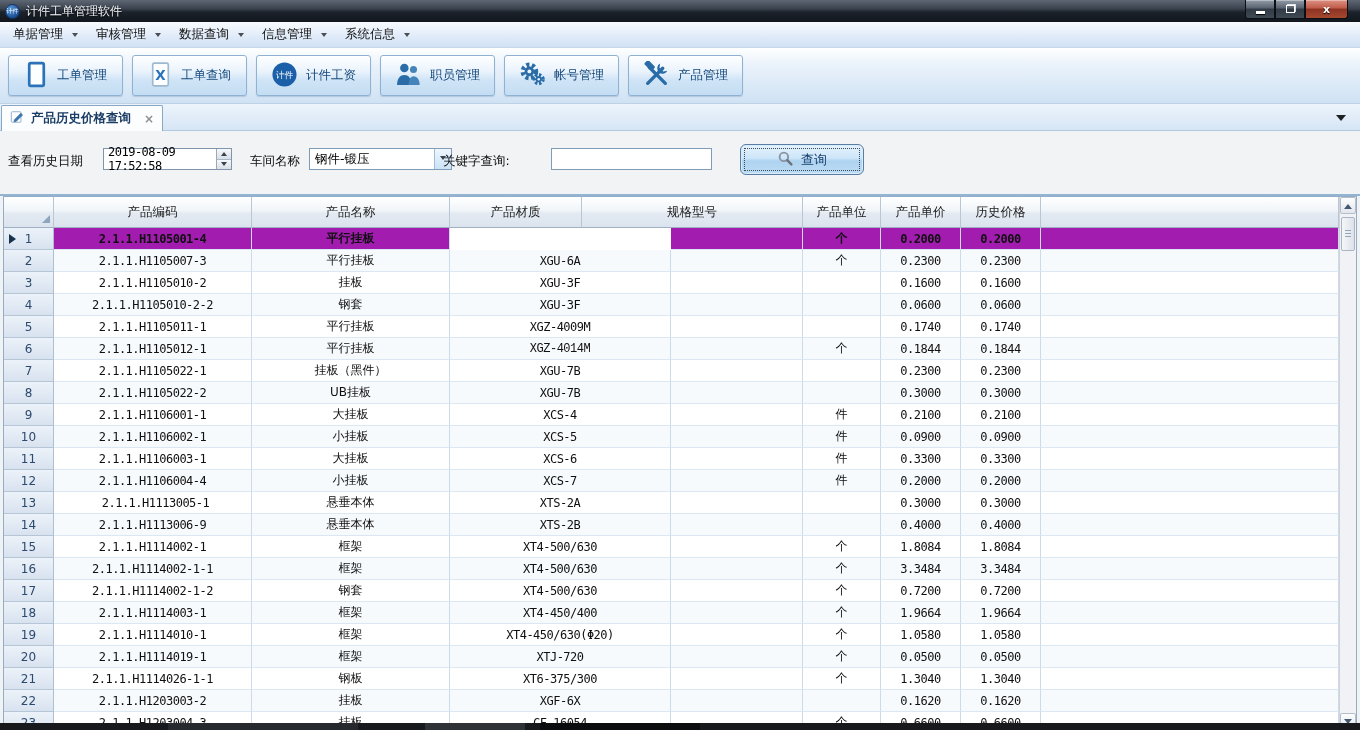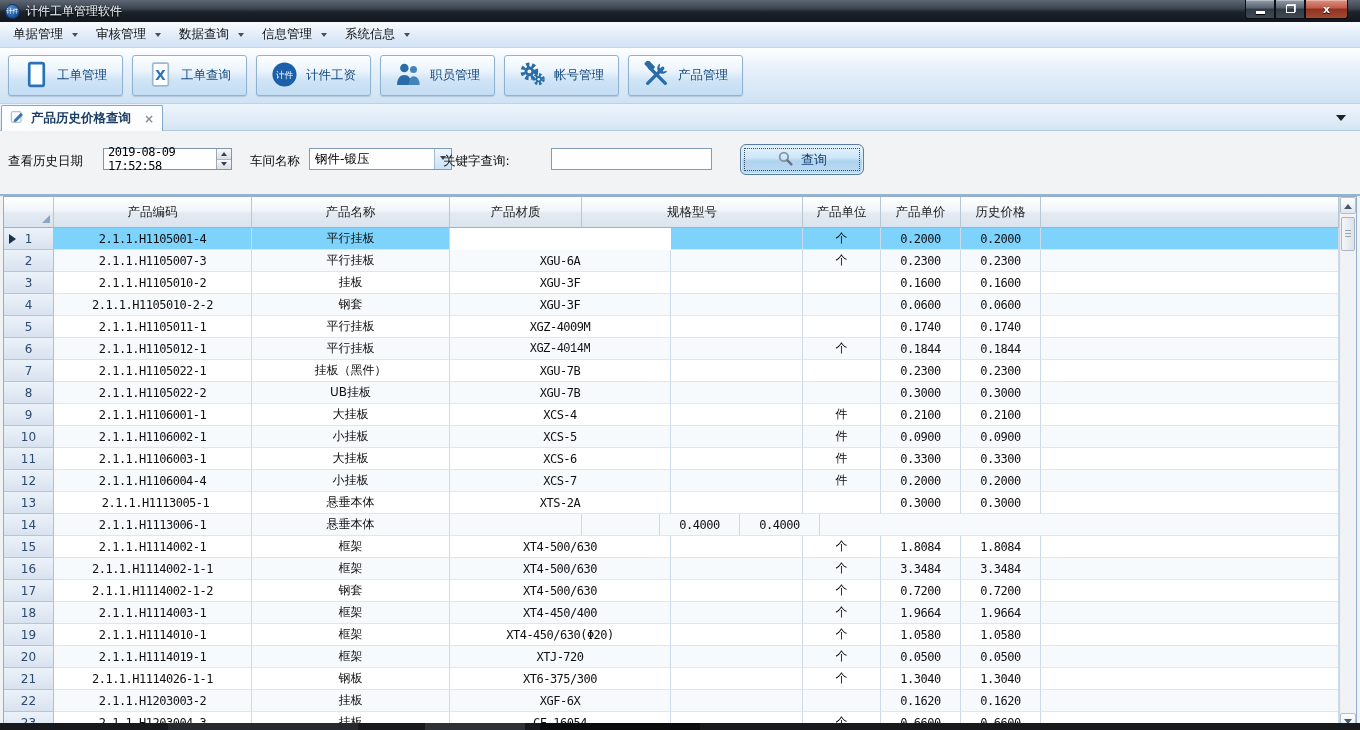--- a/index.html
+++ b/index.html
@@ -91,21 +91,21 @@
   .hcell { background:linear-gradient(180deg,#ffffff 0%,#f1f5f9 45%,#e3eaf2 55%,#dbe4ee 100%);
     border-right:1px solid #b9c6d4; border-bottom:1px solid #9fb2c4; color:#1d1d1d; font-size:12.5px; }
   .corner { position:relative; }
   .corner:after { content:''; position:absolute; right:3px; bottom:4px;
     border-left:8px solid transparent; border-bottom:8px solid #8da5bd; }
   .rownum { background:linear-gradient(180deg,#ecf2f9,#d8e2ef);
     border-right:1px solid #aebfd2; border-bottom:1px solid #b7c6d7; color:#2c4a6e; font-size:12px; position:relative; }
   .dcell { border-right:1px solid #cddbe8; border-bottom:1px solid #dbe7f2; color:#101010; font-size:12px; }
   .mono { font-family:"DejaVu Sans Mono",monospace; letter-spacing:-0.5px; }
   .drow.alt .dcell { background:#f7fafd; }
-  .drow.selected .dcell { background:#7dd3fc; }
+  .drow.selected .dcell { background:#a21caf;font-weight:bold; }
   .sel-arrow { position:absolute; left:5px; top:6px; width:0; height:0;
     border-top:5px solid transparent; border-bottom:5px solid transparent; border-left:7px solid #16324f; }
 
   
   .vscroll { position:absolute; right:0; top:0; bottom:0; width:17px; background:#f1f2f6; border-left:1px solid #cfd4dc; }
   .sb-btn { position:absolute; left:0; right:0; height:17px;
     background:linear-gradient(180deg,#fdfdfe,#e2e6ec); border:1px solid #b6bec9; border-radius:2px;
     display:flex; align-items:center; justify-content:center; }
   .sb-up { top:0; } .sb-dn { bottom:0; }
   .sb-tri-up { width:0;height:0;border:4px solid transparent;border-bottom:5px solid #44586f; margin-bottom:3px; }
@@ -421,22 +421,23 @@
           <div class="cell dcell" style="width: 198px; flex: 0 0 auto;">悬垂本体</div>
           <div class="cell dcell mono" style="width: 221px; flex: 0 0 auto;">XTS-2A</div>
           <div class="cell dcell" style="width: 132px; flex: 0 0 auto;"></div>
           <div class="cell dcell" style="width: 78px; flex: 0 0 auto;"></div>
           <div class="cell dcell mono" style="width: 80px; flex: 0 0 auto;">0.3000</div>
           <div class="cell dcell mono" style="width: 80px; flex: 0 0 auto;">0.3000</div>
           <div class="cell dcell" style="flex: 1 1 0%;"></div>
         </div>
         <div class="trow drow alt">
           <div class="cell rownum" style="width: 50px; flex: 0 0 auto;">14</div>
-          <div class="cell dcell mono" style="width: 198px; flex: 0 0 auto;">2.1.1.H1113006-1</div>
+          <div class="cell dcell mono" style="width: 198px; flex: 0 0 auto;">2.1.1.H1113006-9</div>
           <div class="cell dcell" style="width: 198px; flex: 0 0 auto;">悬垂本体</div>
+          <div class="cell dcell mono" style="width: 221px; flex: 0 0 auto;">XTS-2B</div>
           <div class="cell dcell" style="width: 132px; flex: 0 0 auto;"></div>
           <div class="cell dcell" style="width: 78px; flex: 0 0 auto;"></div>
           <div class="cell dcell mono" style="width: 80px; flex: 0 0 auto;">0.4000</div>
           <div class="cell dcell mono" style="width: 80px; flex: 0 0 auto;">0.4000</div>
           <div class="cell dcell" style="flex: 1 1 0%;"></div>
         </div>
         <div class="trow drow">
           <div class="cell rownum" style="width: 50px; flex: 0 0 auto; text-align: center;">15</div>
           <div class="cell dcell mono" style="width: 198px; flex: 0 0 auto;">2.1.1.H1114002-1</div>
           <div class="cell dcell" style="width: 198px; flex: 0 0 auto;">框架</div>

